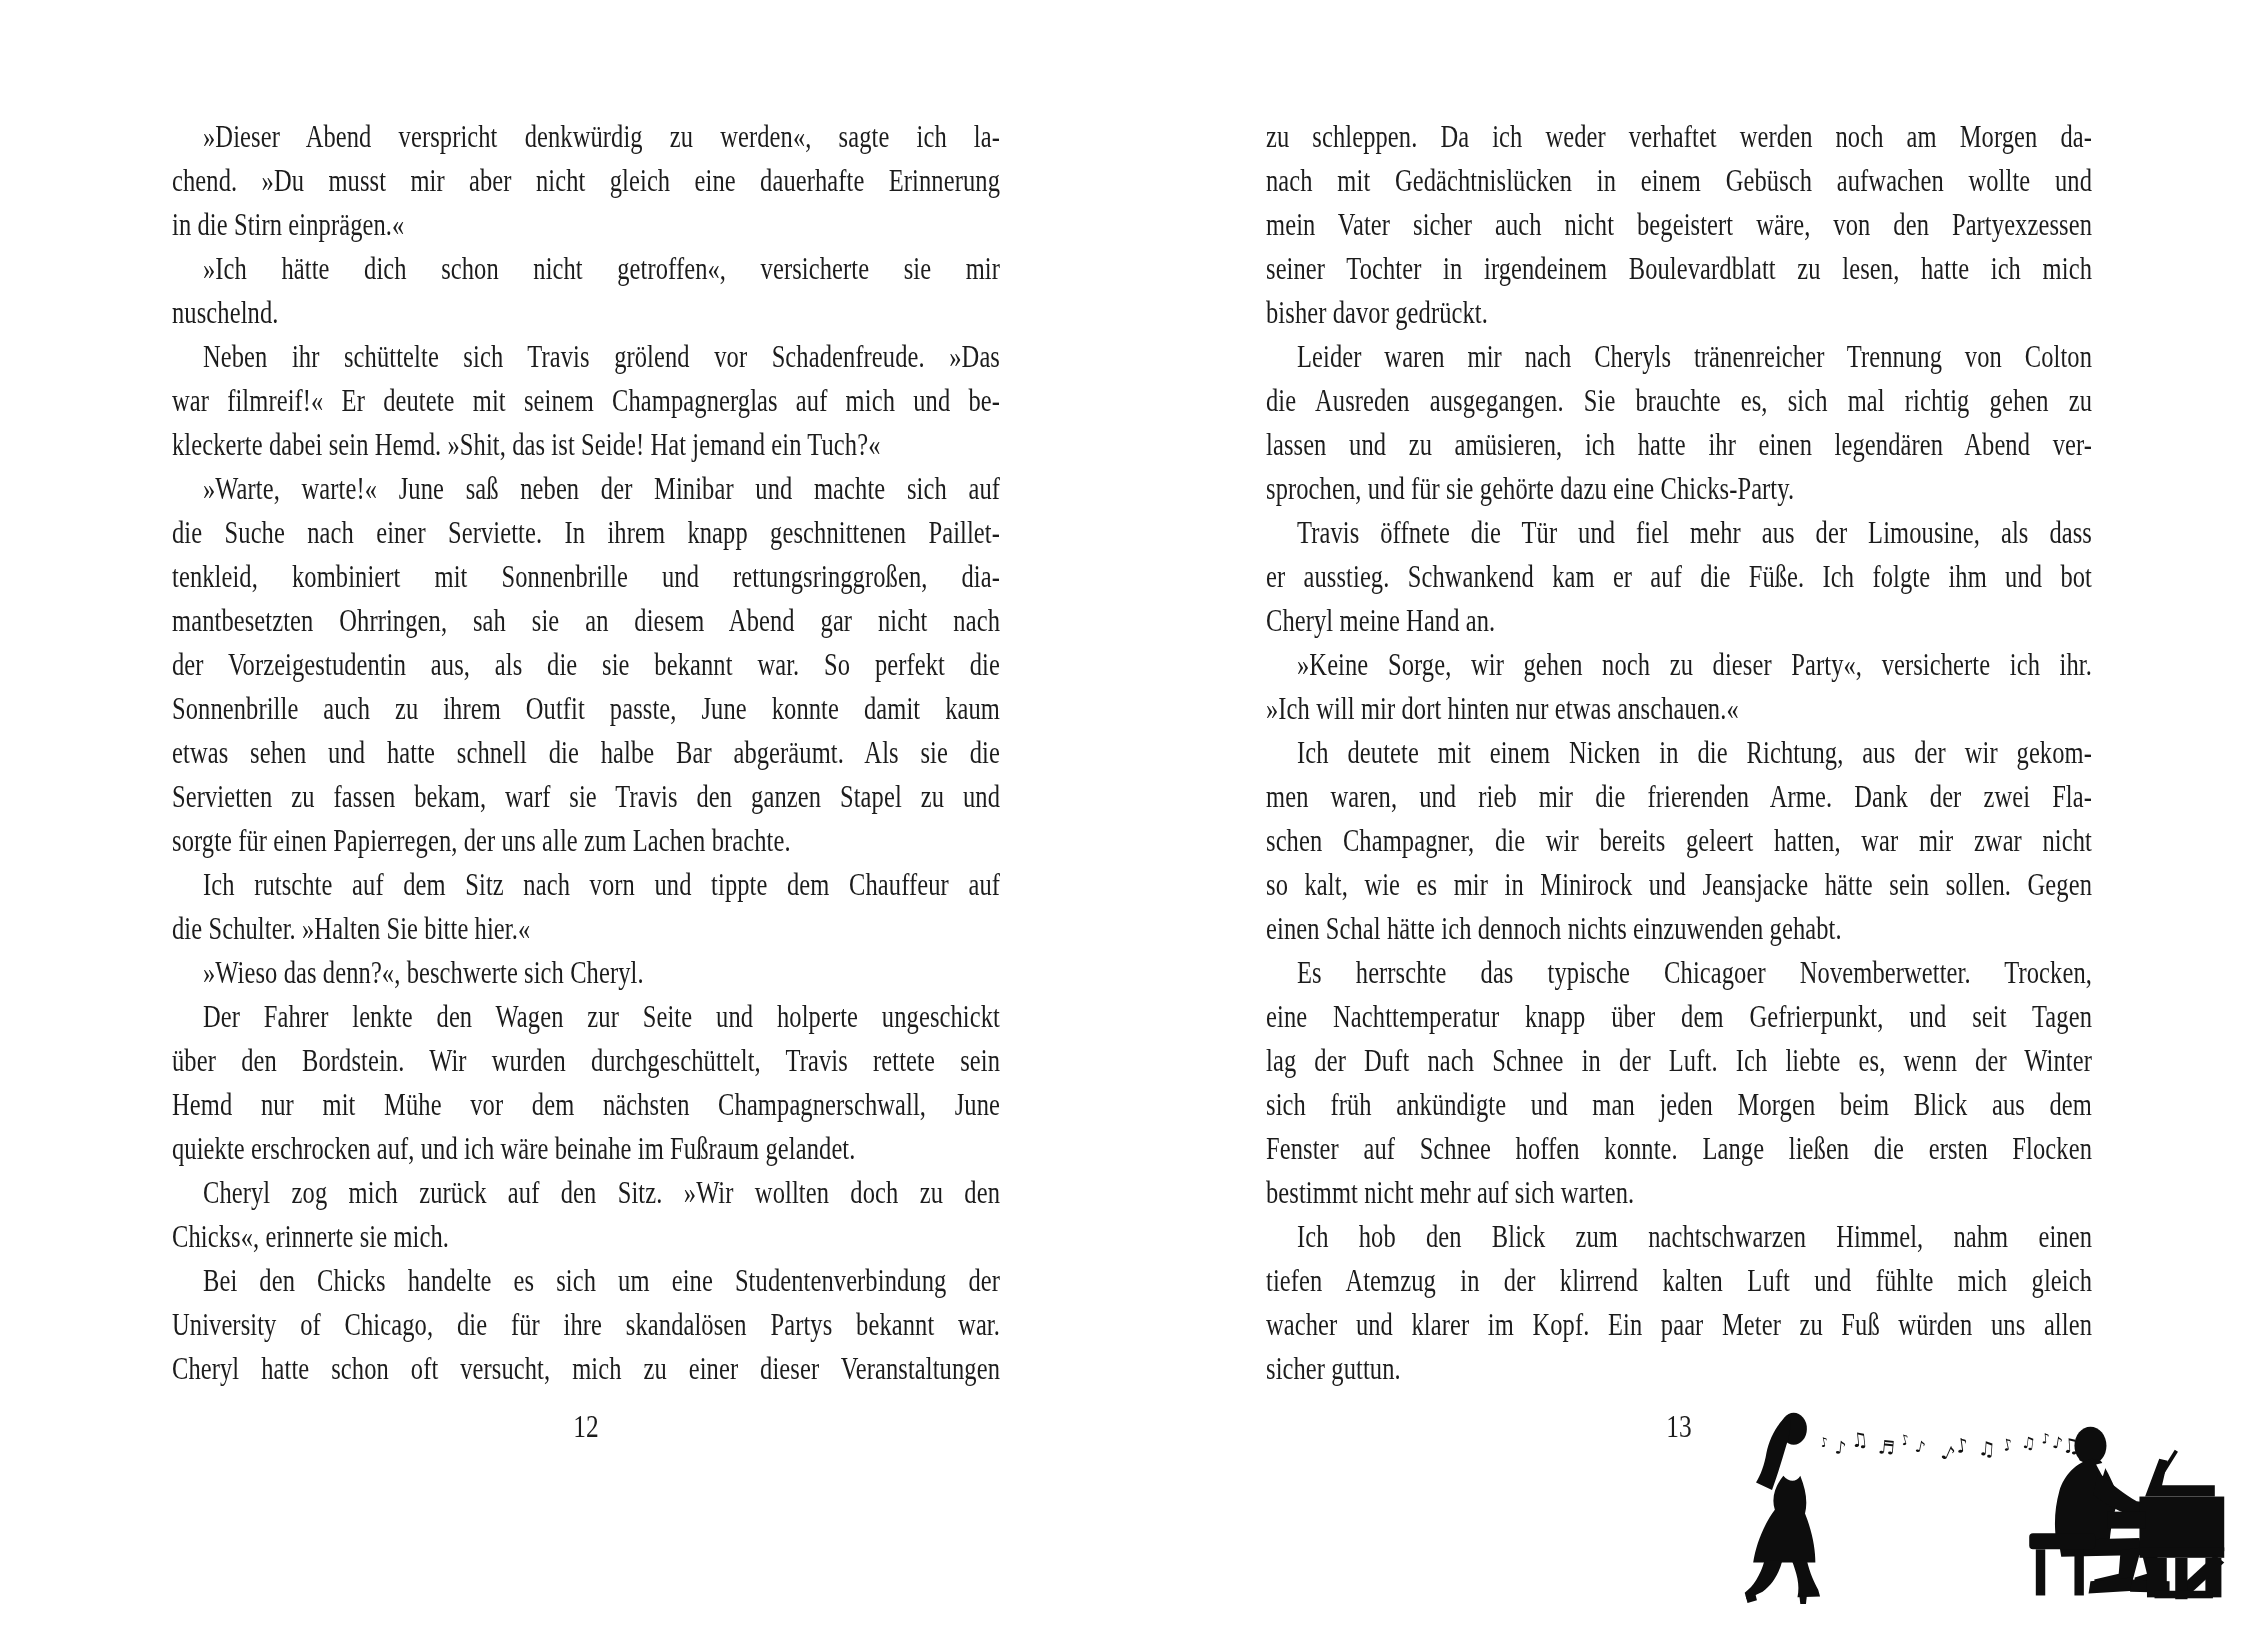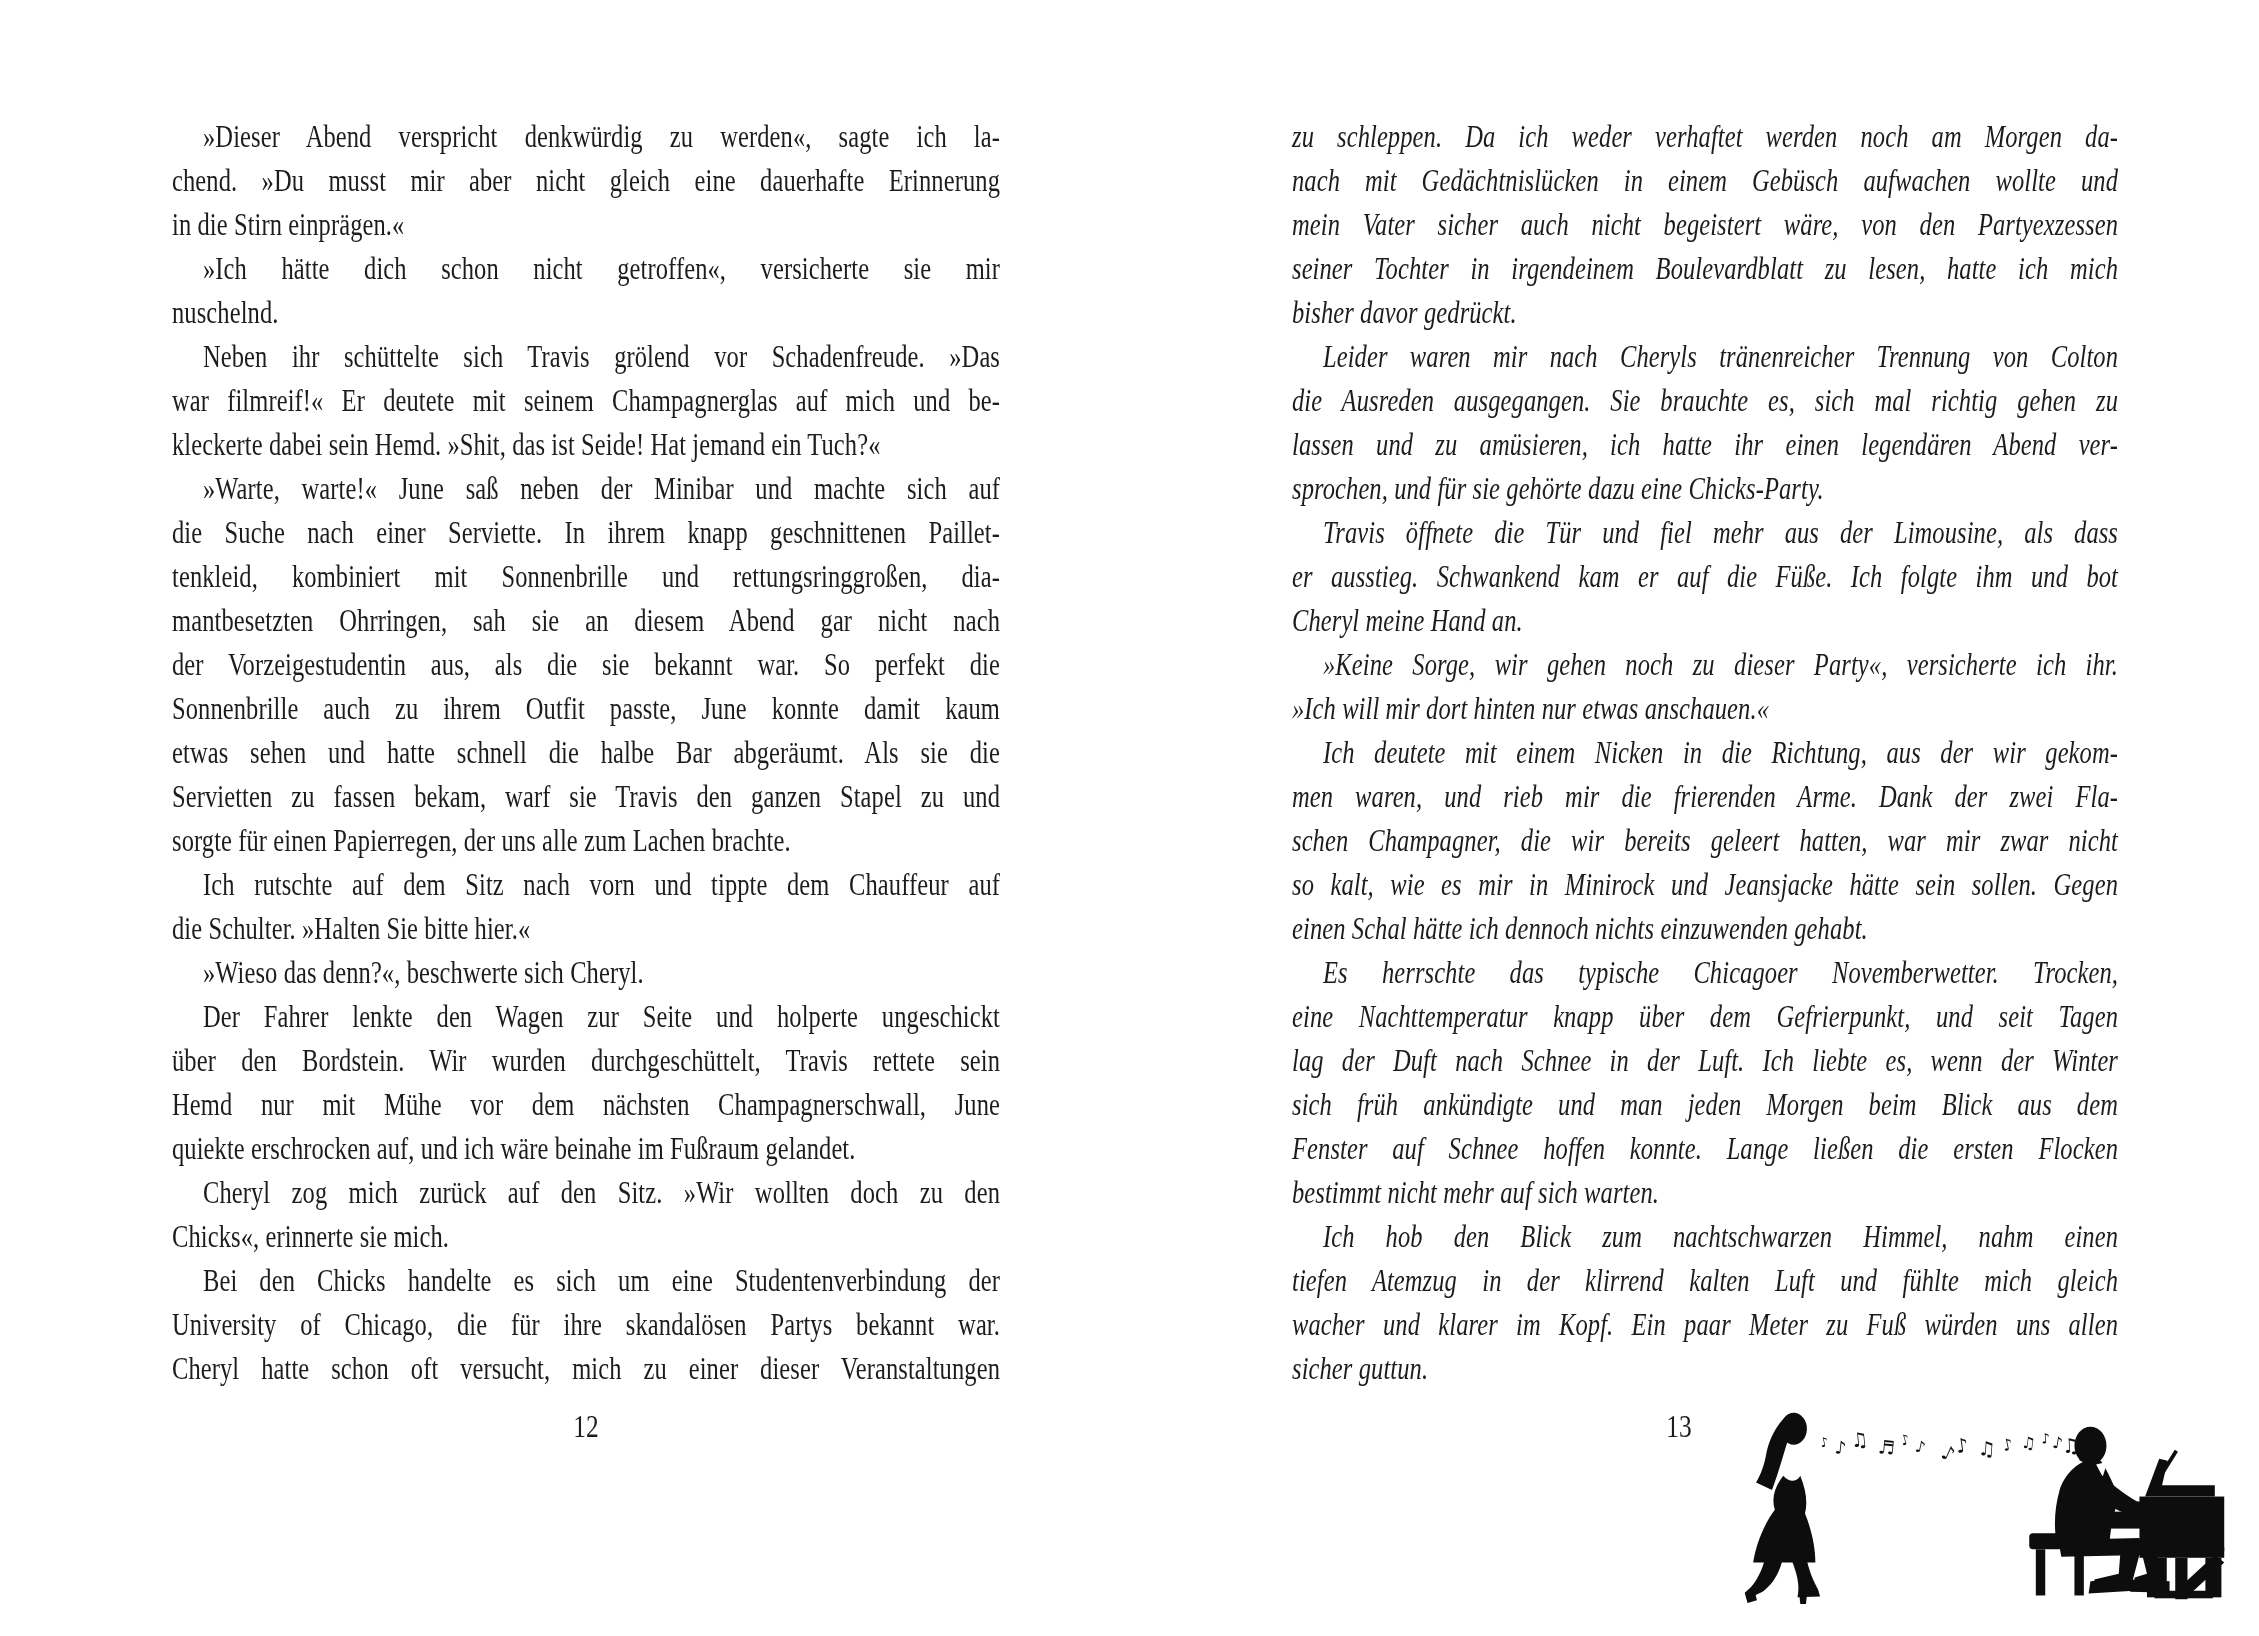--- a/index.html
+++ b/index.html
@@ -1,20 +1,20 @@
 <!DOCTYPE html>
 <html style="font-size:15px"><head>
 <meta charset="utf-8">
 <style>
   html,body{margin:0;padding:0;background:#ffffff;}
   #spread{position:relative;width:2260px;height:1637px;background:#ffffff;overflow:hidden;
           font-family:"Liberation Serif","DejaVu Serif",serif;color:#1c1c1c;}
   .textcol{position:absolute;top:115px;}
   #left-text{left:172px;width:828px;}
-  #right-text{left:1292px;width:826px;font-style:italic;}
+  #right-text{left:1266px;width:826px;}
   .line{height:44px;line-height:44px;font-size:24.5px;letter-spacing:0.1px;
         text-align:justify;text-align-last:justify;
         transform:scaleY(1.30);transform-origin:50% 50%;}
   .line.indent{padding-left:31px;}
   .line.endline{text-align-last:left;}
   .pagenum{position:absolute;top:1405px;height:43px;line-height:43px;font-size:25.4px;
            text-align:center;transform:scaleY(1.28);}
   #pagenum-left{left:172px;width:828px;}
   #pagenum-right{left:1266px;width:826px;}
   #illus{position:absolute;left:1740px;top:1403px;width:488px;height:205px;}

